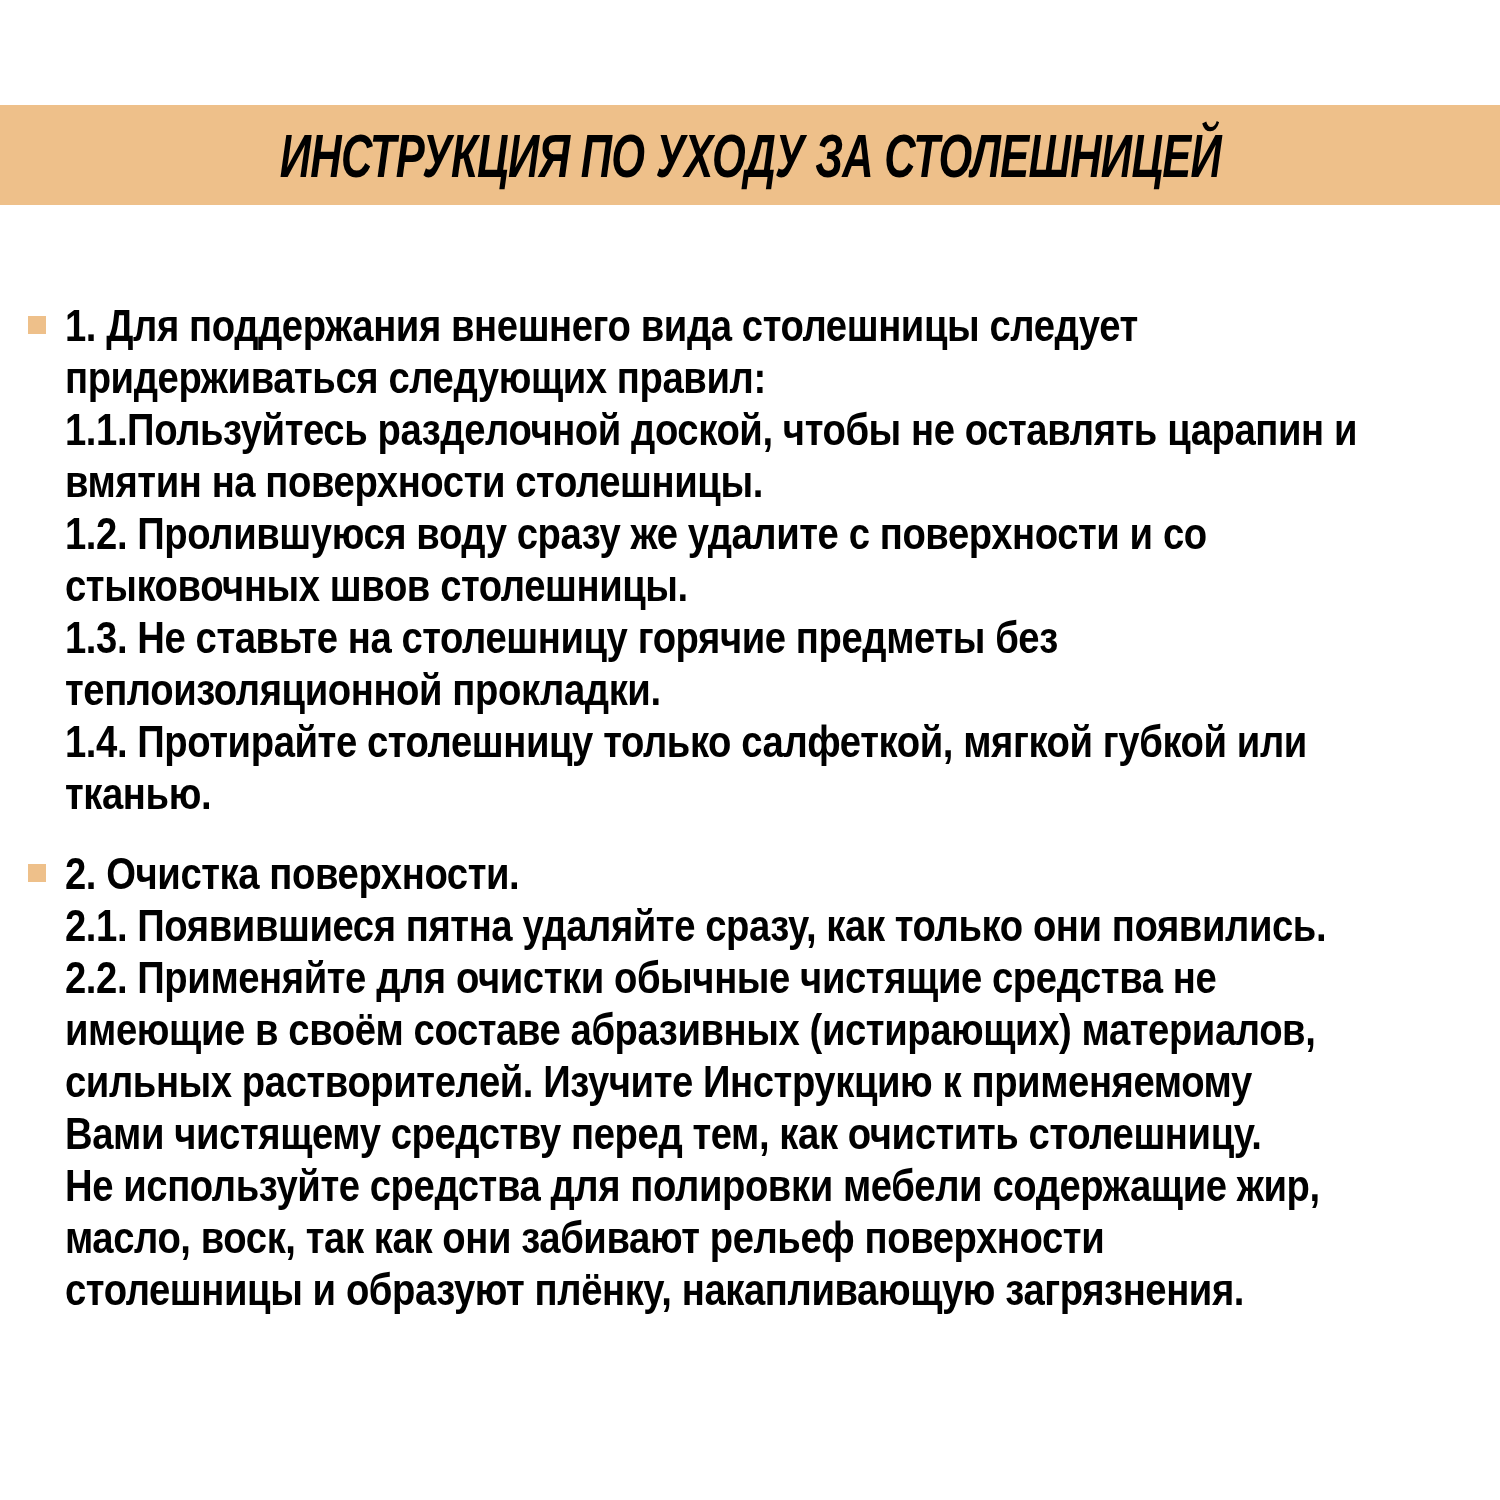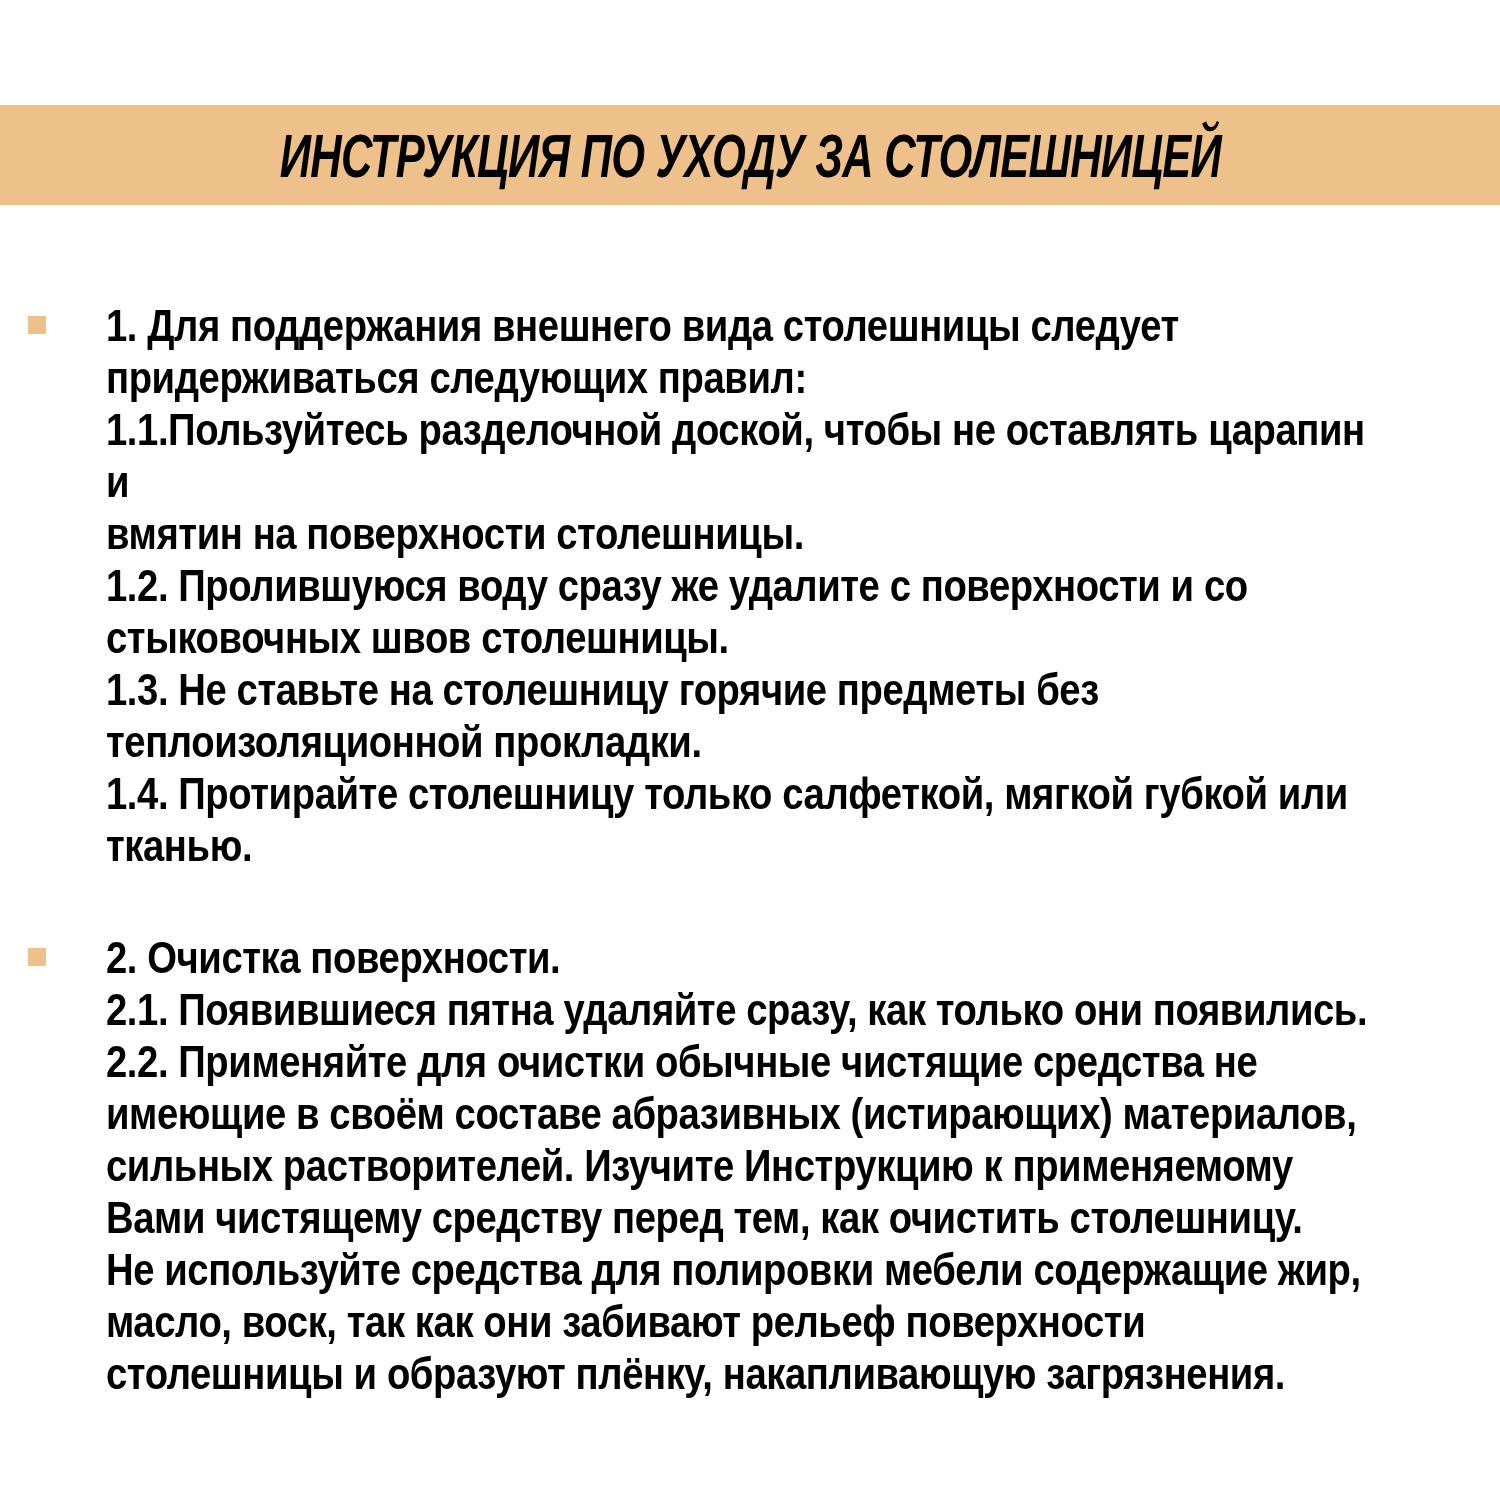--- a/index.html
+++ b/index.html
@@ -43,24 +43,23 @@
   }
   .content {
     position: absolute;
     top: 300px;
     left: 28px;
     right: 0;
   }
   .block {
     display: flex;
     align-items: flex-start;
-    gap: 41px;
   }
   .block + .block {
-    margin-top: 60px;
+    margin-top: 28px;
   }
   .bullet {
     flex: 0 0 18px;
     width: 18px;
     height: 18px;
     margin-top: 16px;
     background: var(--accent, #eec08a);
   }
   .text-col {
     margin-left: 19px;

